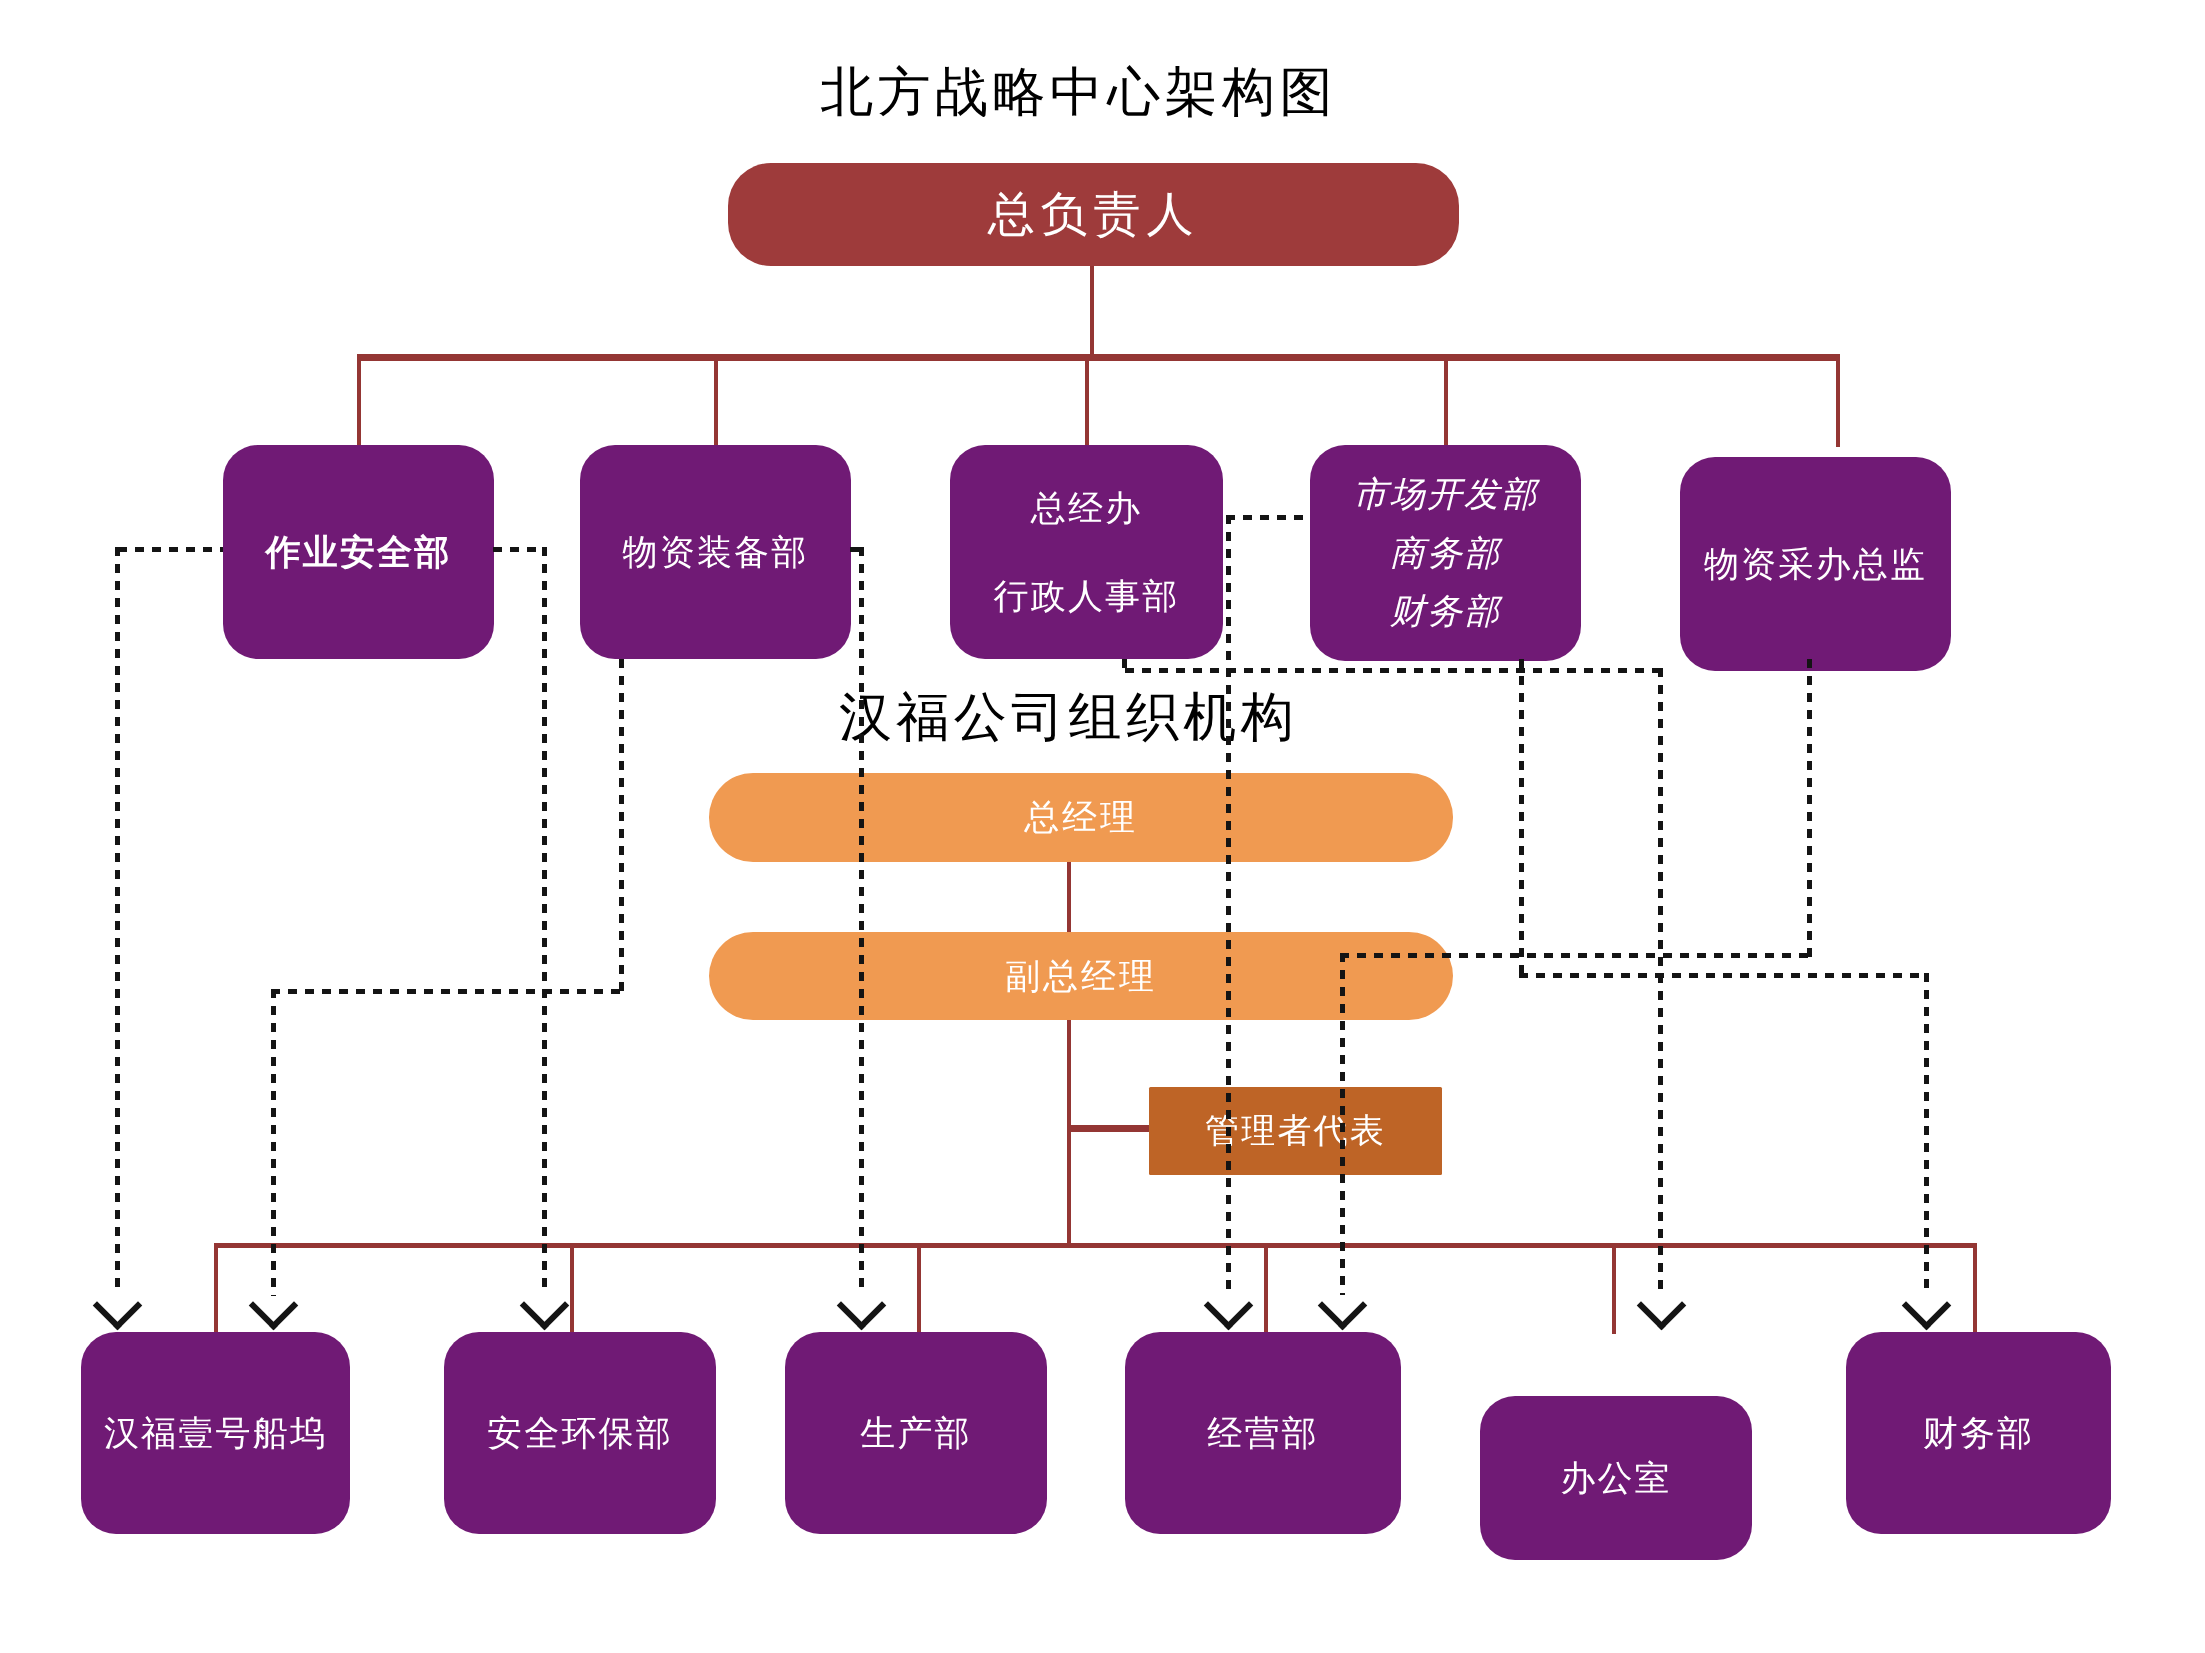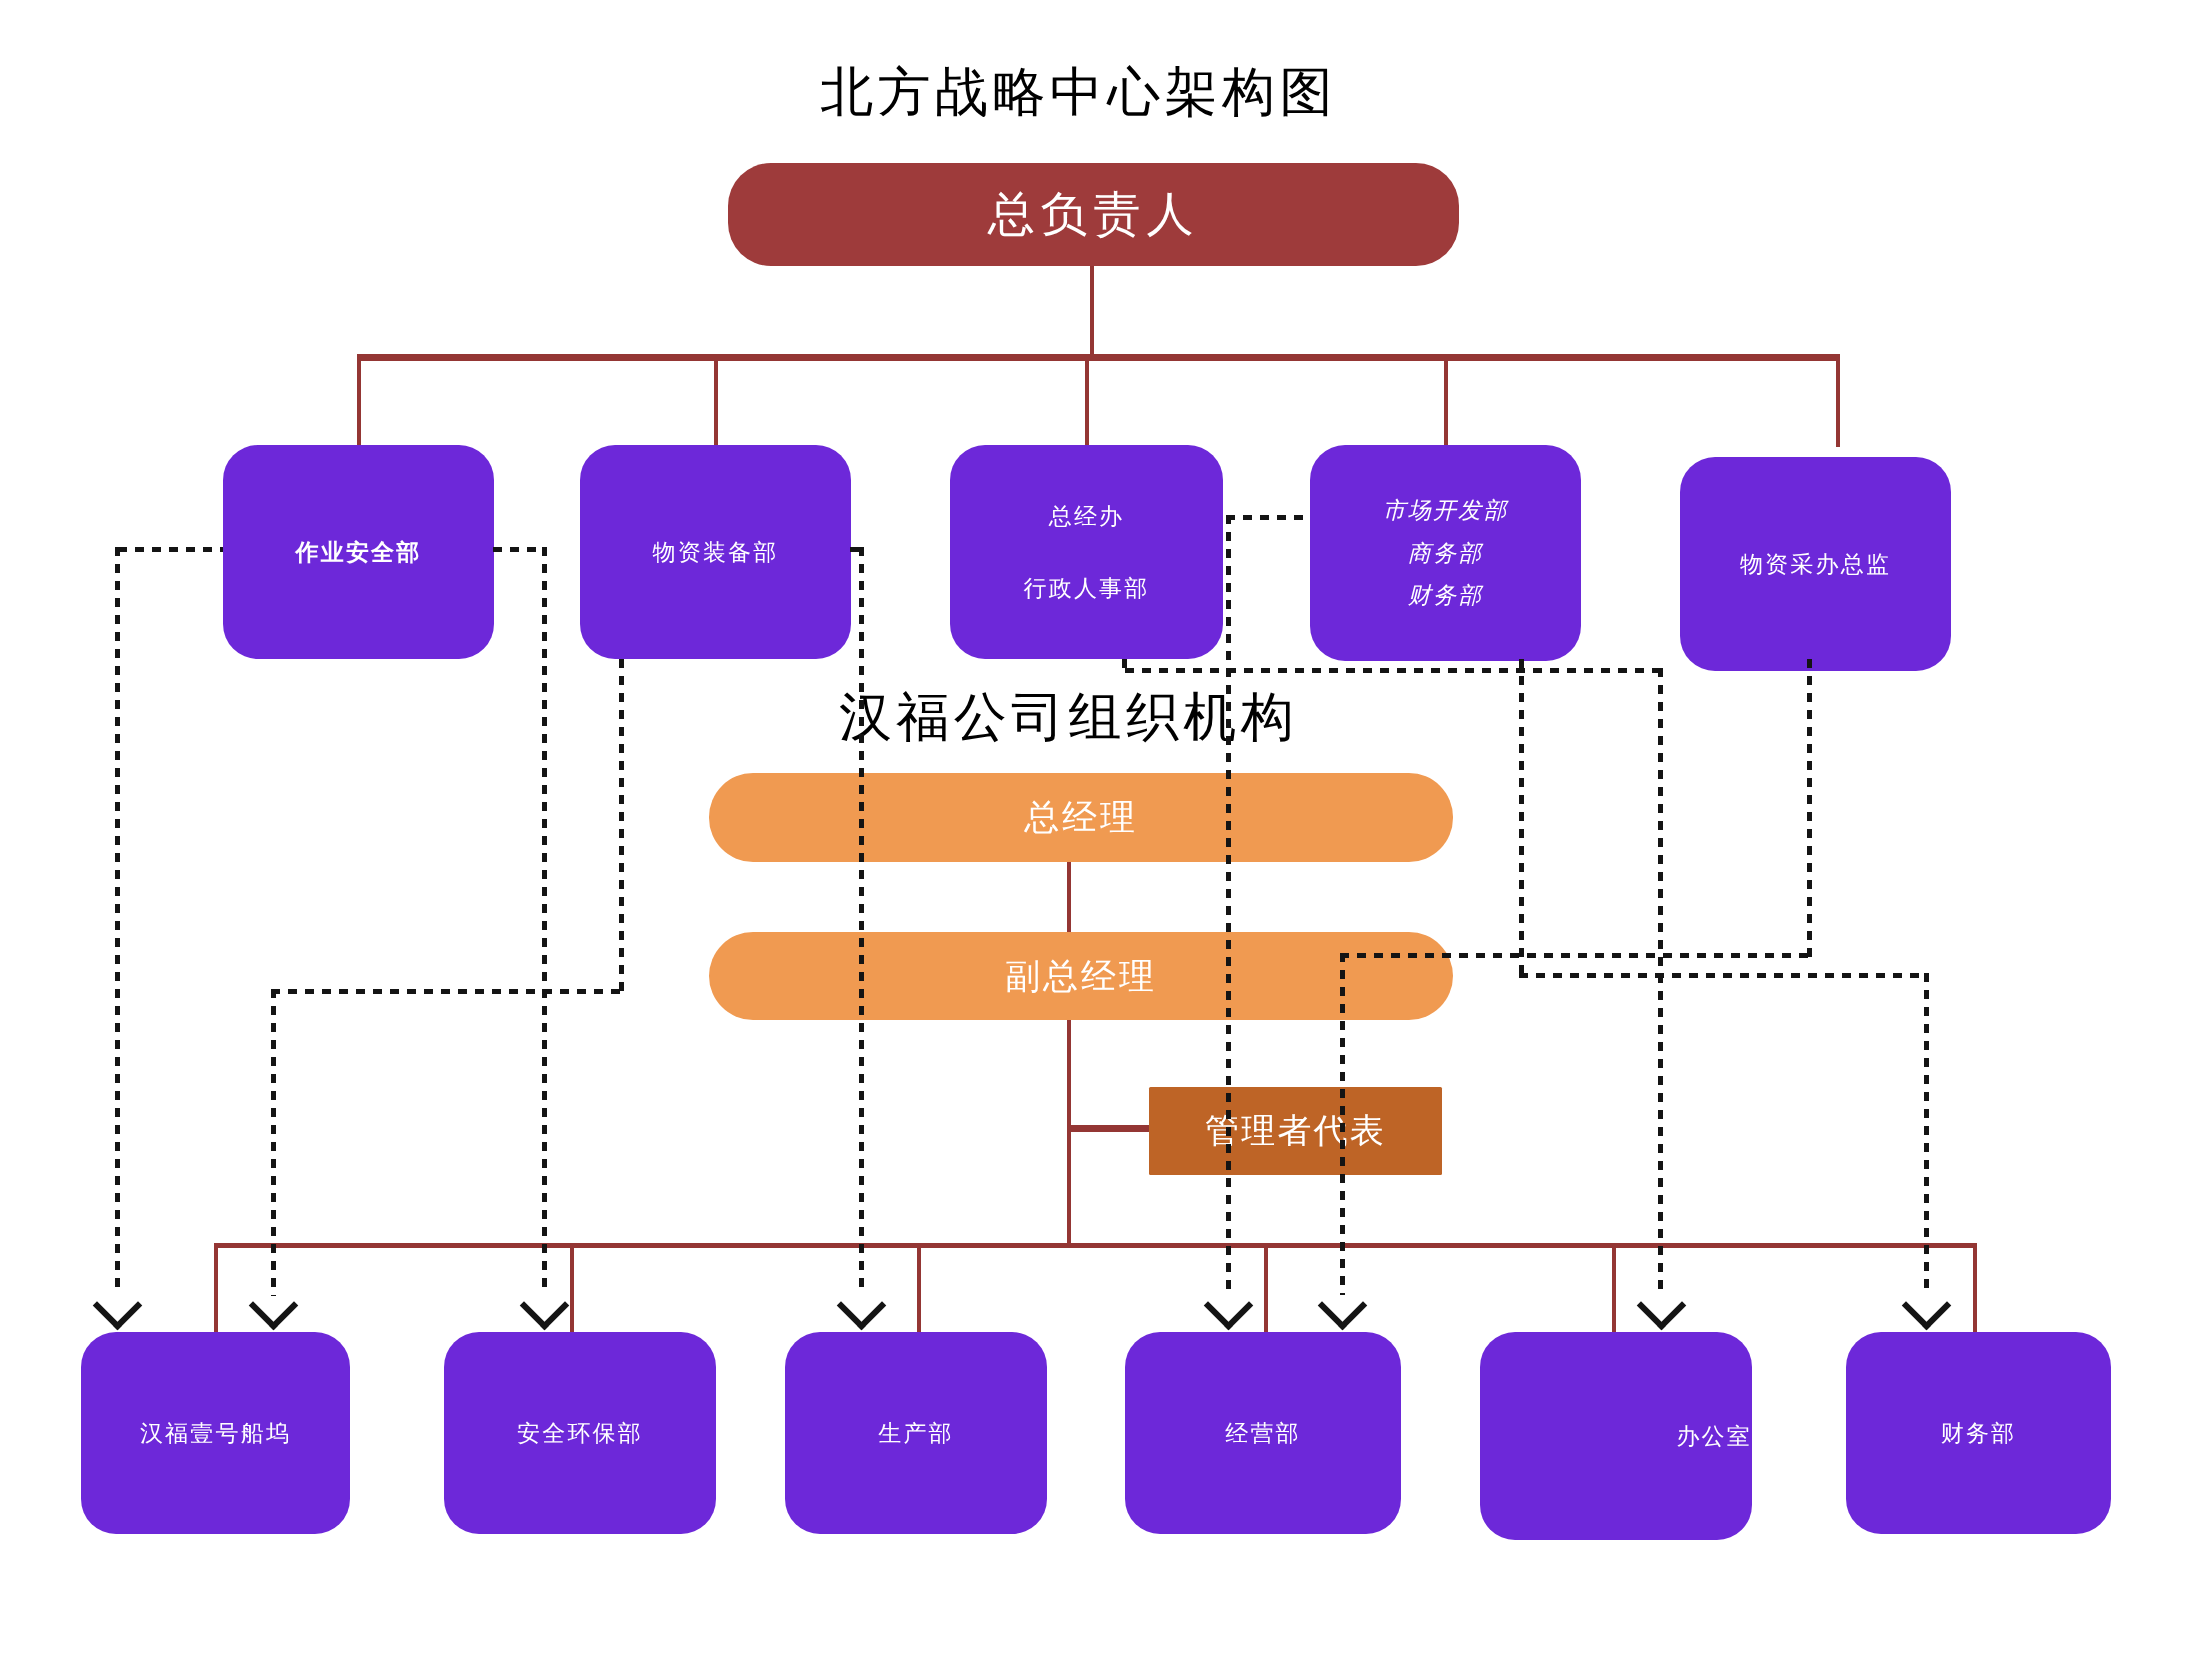--- a/index.html
+++ b/index.html
@@ -29,23 +29,23 @@
     text-align:center;
     box-sizing:border-box;
   }
   .root-box{
     background:#9E3B3B;
     border-radius:43px;
     font-size:47px;
     letter-spacing:5.9px;
   }
   .dept-box{
-    background:#6d28d9;
+    background:#701a75;
     border-radius:35px;
-    font-size:23px;
+    font-size:35px;
     letter-spacing:2.2px;
   }
   .bar{
     background:#F09A51;
     border-radius:44px;
     font-size:35px;
     letter-spacing:2.9px;
   }
   .rep-box{
     background:#BE6426;
@@ -144,21 +144,21 @@
   </div>
   <div class="node dept-box" style="left:444px;top:1332px;width:272px;height:202px;">
     <span>安全环保部</span>
   </div>
   <div class="node dept-box" style="left:785px;top:1332px;width:262px;height:202px;">
     <span>生产部</span>
   </div>
   <div class="node dept-box" style="left:1125px;top:1332px;width:276px;height:202px;">
     <span>经营部</span>
   </div>
-  <div class="node dept-box" style="left:1480px;top:1332px;width:272px;height:208px;align-items:flex-end;">
+  <div class="node dept-box" style="left:1480px;top:1396px;width:272px;height:164px;">
     <span>办公室</span>
   </div>
   <div class="node dept-box" style="left:1846px;top:1332px;width:265px;height:202px;">
     <span>财务部</span>
   </div>
 
   <div class="dl-h" style="left:118px;top:547px;width:105px;"></div>
   <div class="dl-v" style="left:115px;top:547px;height:748px;"></div>
 
   <div class="dl-h" style="left:493px;top:547px;width:54px;"></div>

